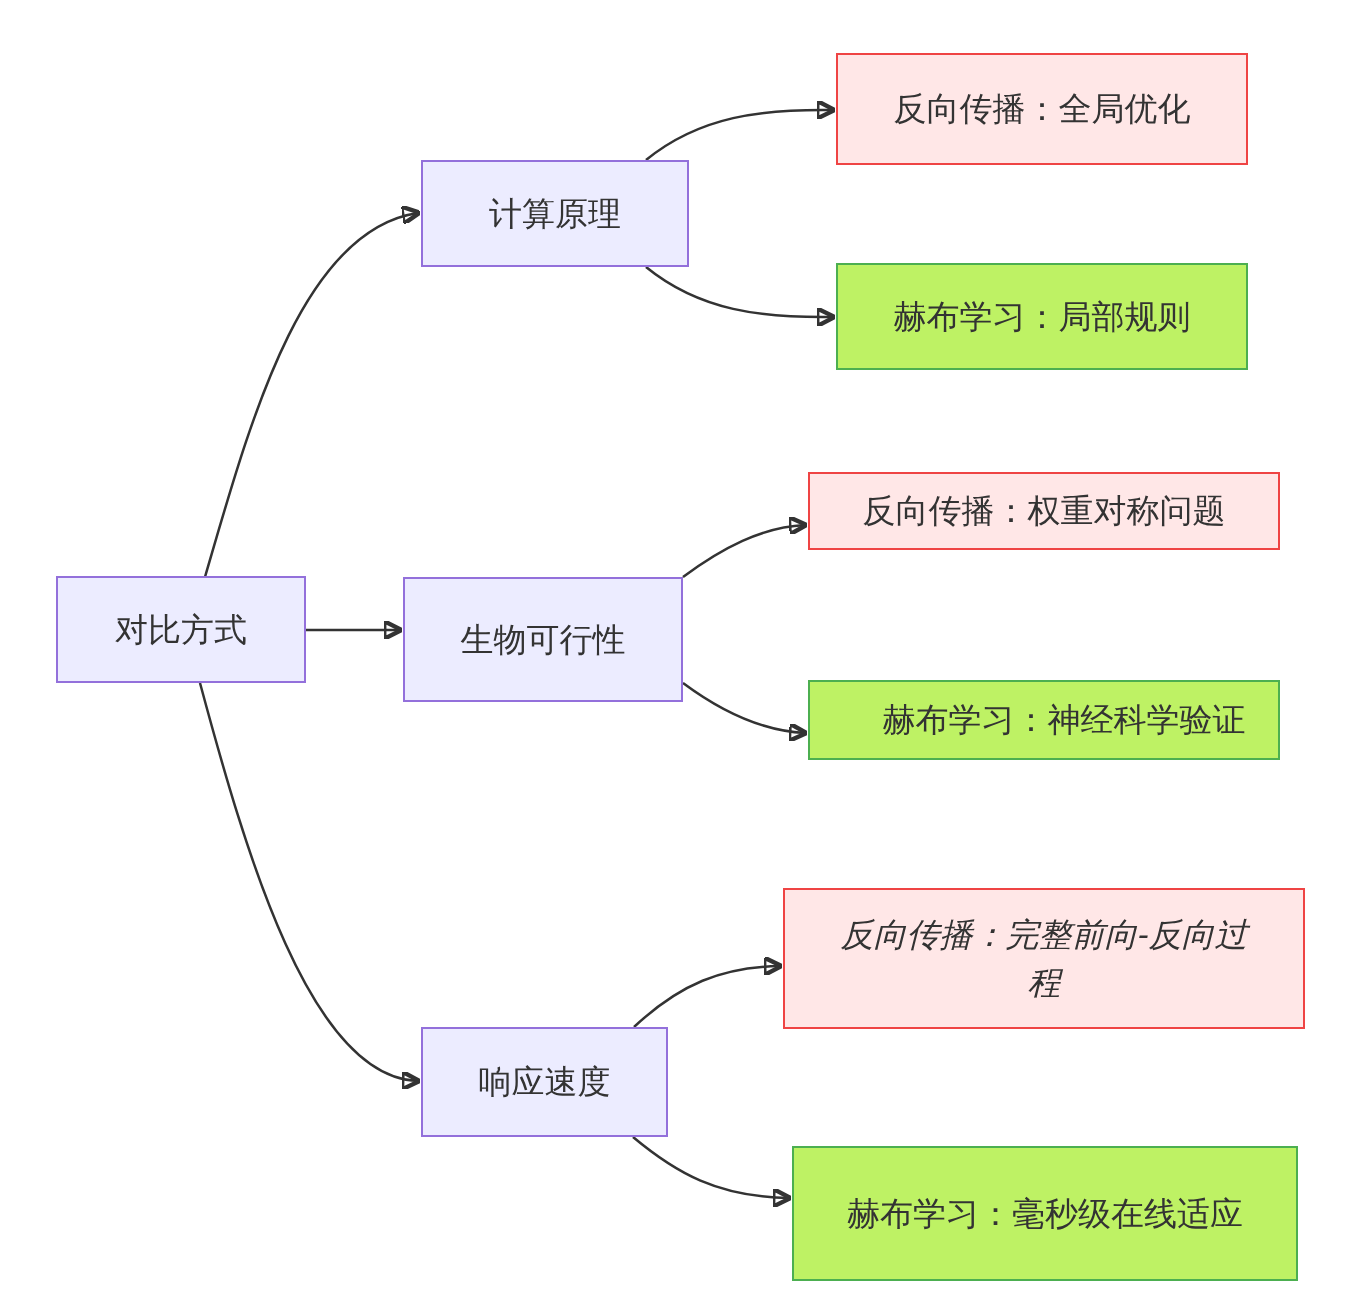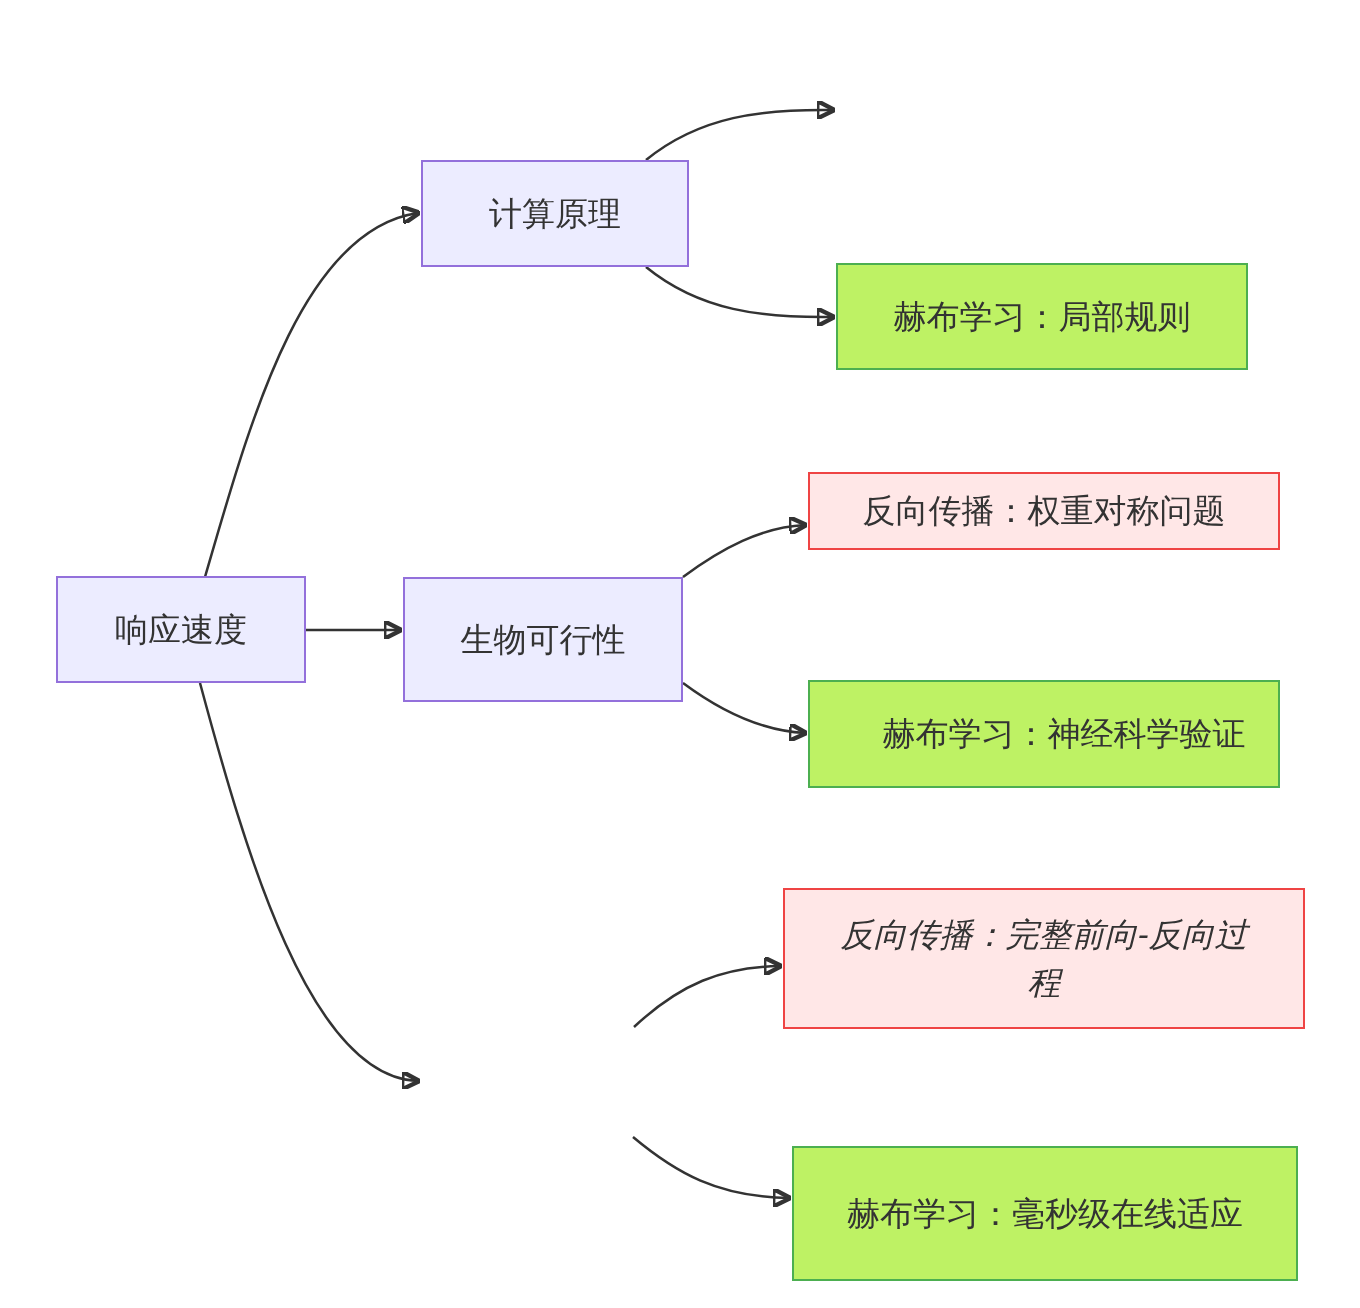--- a/index.html
+++ b/index.html
@@ -24,21 +24,21 @@
   .node-red{background:#FFE7E7;border-color:#EF4444;}
   .node-green{background:#bef264;border-color:#4CAF50;}
 
   #n-root      {left:56px;  top:576px;  width:250px; height:107px;}
   #n-principle {left:421px; top:160px;  width:268px; height:107px;}
   #n-bio       {left:403px; top:577px;  width:280px; height:125px;}
   #n-speed     {left:421px; top:1027px; width:247px; height:110px;}
   #n-bp1       {left:836px; top:53px;   width:412px; height:112px;}
   #n-hebb1     {left:836px; top:263px;  width:412px; height:107px;}
   #n-bp2       {left:808px; top:472px;  width:472px; height:78px;}
-  #n-hebb2     {left:808px; top:680px;  width:472px; height:108px;padding-left:40px;}
+  #n-hebb2     {left:808px; top:680px;  width:472px; height:80px;padding-left:40px;}
   #n-bp3       {left:783px; top:888px;  width:522px; height:141px;font-style:italic;}
   #n-hebb3     {left:792px; top:1146px; width:506px; height:135px;}
 
   #n-bp3 .node-label{max-width:425px;}
 </style>
 </head>
 <body>
 
 <div class="canvas">
 
@@ -53,32 +53,38 @@
     <path d="M200,683 C245,850 310,1078 418,1081" marker-end="url(#arrow)"></path>
     <path d="M646,160 C700,116 762,109 833,110" marker-end="url(#arrow)"></path>
     <path d="M646,267 C700,311 762,318 833,317" marker-end="url(#arrow)"></path>
     <path d="M683,577 C722,548 762,527 805,525" marker-end="url(#arrow)"></path>
     <path d="M683,683 C722,712 762,731 805,733" marker-end="url(#arrow)"></path>
     <path d="M634,1027 C680,984 722,967 780,966" marker-end="url(#arrow)"></path>
     <path d="M633,1137 C676,1173 718,1197 789,1198" marker-end="url(#arrow)"></path>
   </svg>
 
   <div id="n-root" class="node node-purple">
-    <span class="node-label">响应速度</span>
+    <span class="node-label">对比方式</span>
   </div>
 
   <div id="n-principle" class="node node-purple">
     <span class="node-label">计算原理</span>
   </div>
 
   <div id="n-bio" class="node node-purple">
     <span class="node-label">生物可行性</span>
   </div>
 
+  <div id="n-speed" class="node node-purple">
+    <span class="node-label">响应速度</span>
+  </div>
 
+  <div id="n-bp1" class="node node-red">
+    <span class="node-label">反向传播：全局优化</span>
+  </div>
 
   <div id="n-hebb1" class="node node-green">
     <span class="node-label">赫布学习：局部规则</span>
   </div>
 
   <div id="n-bp2" class="node node-red">
     <span class="node-label">反向传播：权重对称问题</span>
   </div>
 
   <div id="n-hebb2" class="node node-green">

